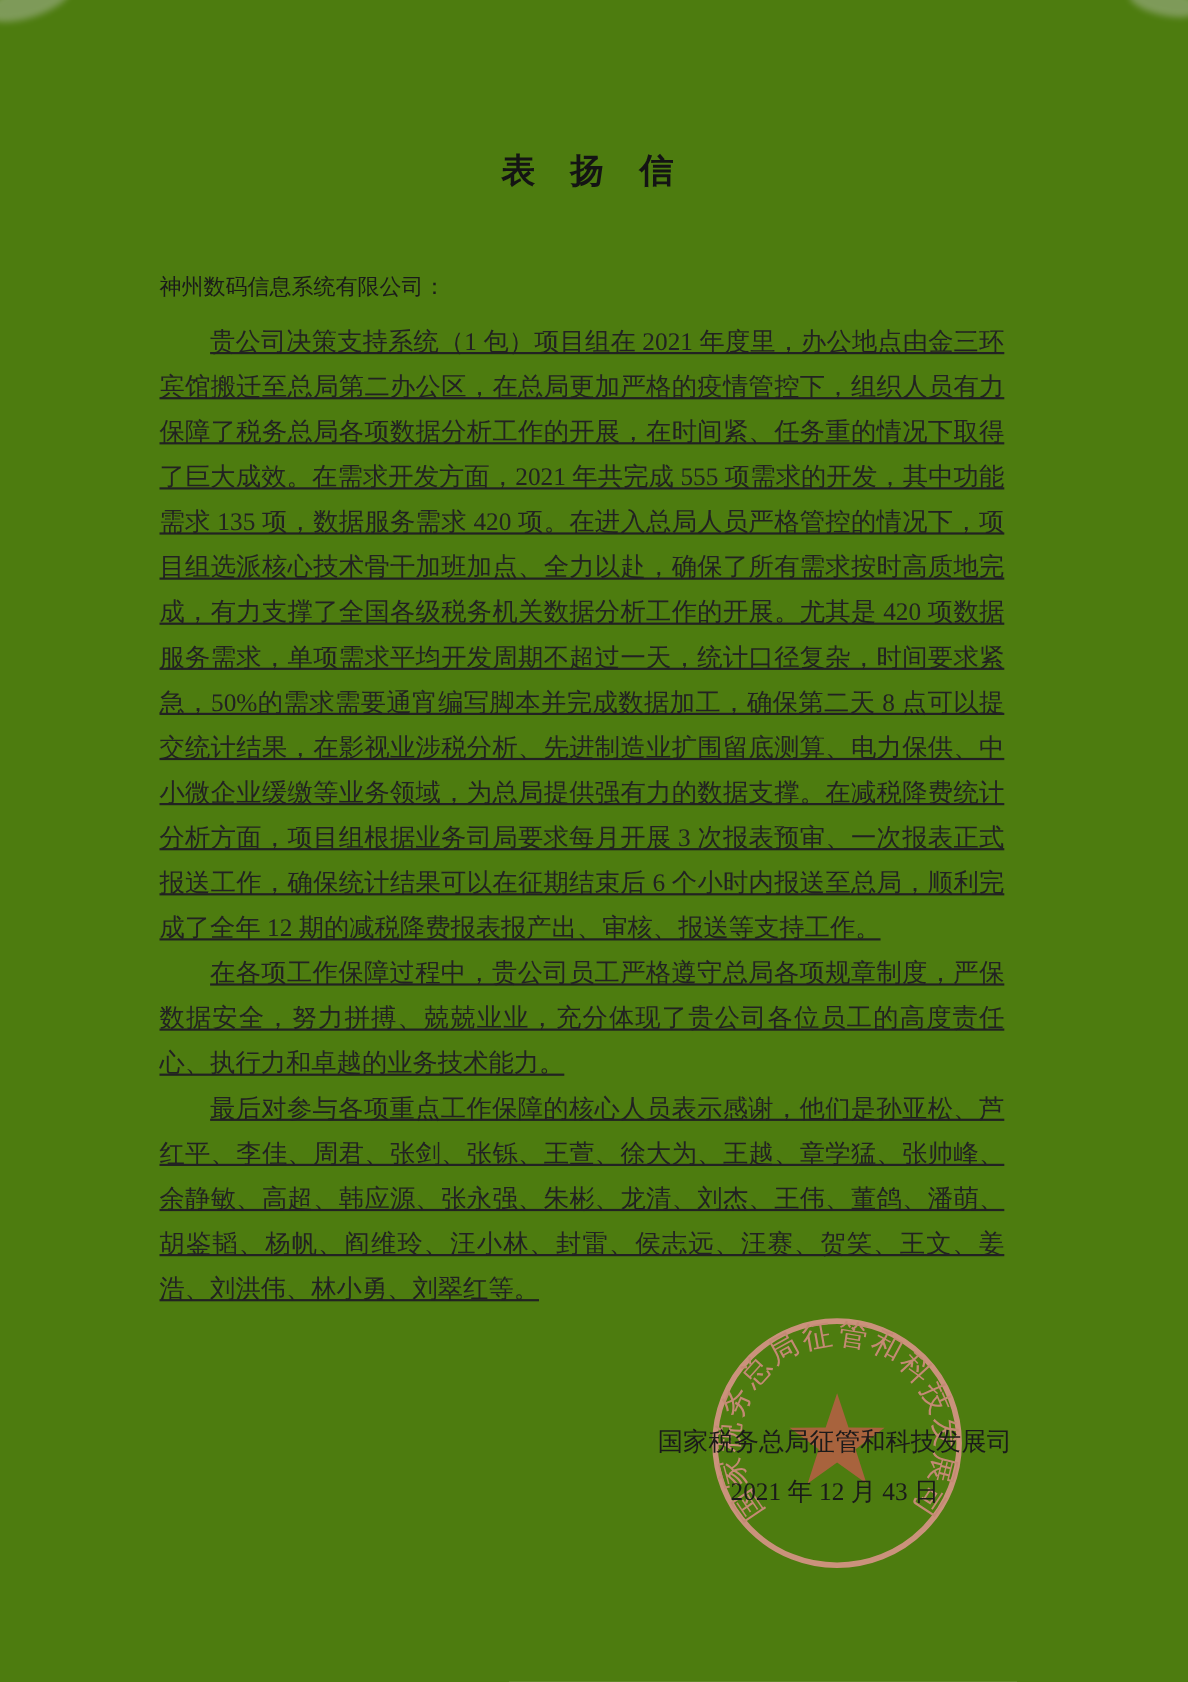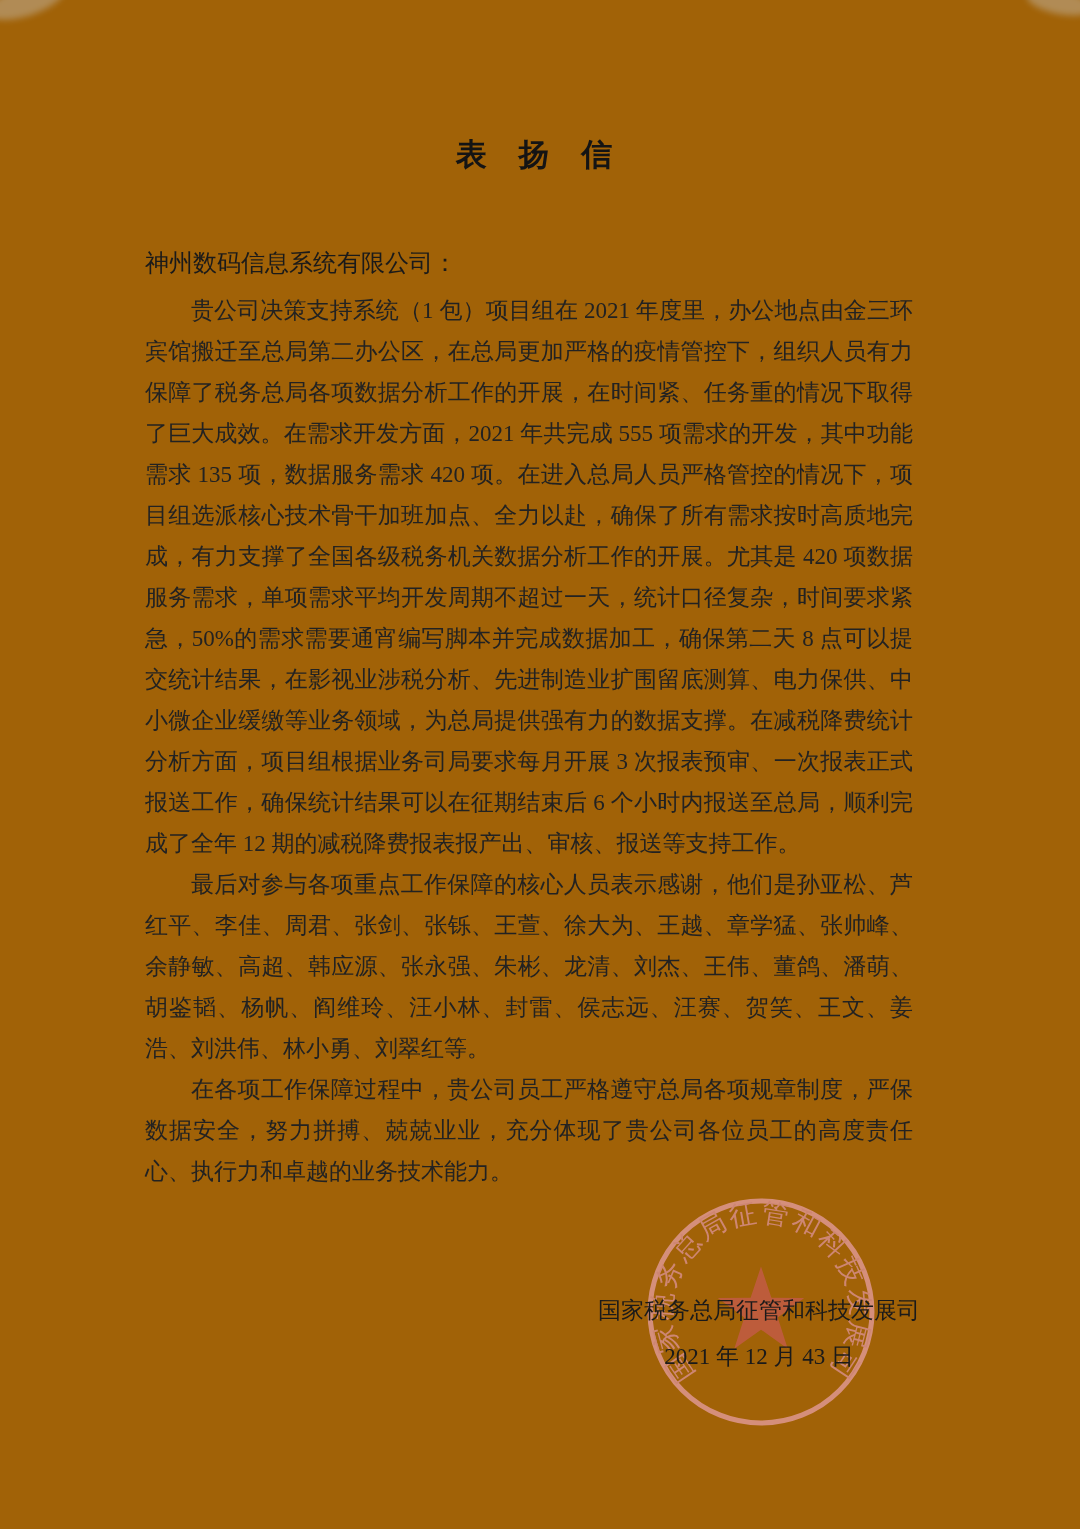--- a/index.html
+++ b/index.html
@@ -1,53 +1,53 @@
 <!DOCTYPE html>
 <html><head>
 <meta charset="utf-8">
 <style>
   html, body { margin: 0; padding: 0; background: #ffffff; }
   .page {
     position: relative;
     width: 1080px;
     height: 1529px;
-    background: #a16207;
+    background: #4d7c0f;
     font-family: "Liberation Serif", "DejaVu Serif", serif;
     color: #1e1e1e;
     overflow: hidden;
   }
   .doc-title {
     position: absolute;
     top: 134px;
     left: 0;
     width: 100%;
     text-align: center;
     font-size: 31px;
     font-weight: bold;
     letter-spacing: 12px;
     color: #141414;
   }
   .salutation {
     position: absolute;
     top: 247px;
     left: 145px;
-    font-size: 24px;
+    font-size: 20px;
     color: #1a1a1a;
   }
   .body-block {
     position: absolute;
     top: 290px;
     left: 145px;
     width: 768px;
     font-size: 23px;
     line-height: 41px;
     text-align: justify;
     color: #222222;
   }
-  .body-para { margin: 0; text-indent: 2em; }
+  .body-para { margin: 0; text-indent: 2em; text-decoration: underline; }
   .signature-block {
     position: absolute;
     top: 1288px;
     right: 160px;
     text-align: center;
     font-size: 23px;
     line-height: 46px;
     color: #1a1a1a;
     z-index: 3;
   }
@@ -78,22 +78,22 @@
 
   <div class="smudge smudge-tl"></div>
   <div class="smudge smudge-tr"></div>
 
   <div class="doc-title">表 扬 信</div>
 
   <div class="salutation">神州数码信息系统有限公司：</div>
 
   <div class="body-block">
     <p class="body-para">贵公司决策支持系统（1 包）项目组在 2021 年度里，办公地点由金三环宾馆搬迁至总局第二办公区，在总局更加严格的疫情管控下，组织人员有力保障了税务总局各项数据分析工作的开展，在时间紧、任务重的情况下取得了巨大成效。在需求开发方面，2021 年共完成 555 项需求的开发，其中功能需求 135 项，数据服务需求 420 项。在进入总局人员严格管控的情况下，项目组选派核心技术骨干加班加点、全力以赴，确保了所有需求按时高质地完成，有力支撑了全国各级税务机关数据分析工作的开展。尤其是 420 项数据服务需求，单项需求平均开发周期不超过一天，统计口径复杂，时间要求紧急，50%的需求需要通宵编写脚本并完成数据加工，确保第二天 8 点可以提交统计结果，在影视业涉税分析、先进制造业扩围留底测算、电力保供、中小微企业缓缴等业务领域，为总局提供强有力的数据支撑。在减税降费统计分析方面，项目组根据业务司局要求每月开展 3 次报表预审、一次报表正式报送工作，确保统计结果可以在征期结束后 6 个小时内报送至总局，顺利完成了全年 12 期的减税降费报表报产出、审核、报送等支持工作。</p>
+    <p class="body-para">在各项工作保障过程中，贵公司员工严格遵守总局各项规章制度，严保数据安全，努力拼搏、兢兢业业，充分体现了贵公司各位员工的高度责任心、执行力和卓越的业务技术能力。</p>
     <p class="body-para">最后对参与各项重点工作保障的核心人员表示感谢，他们是孙亚松、芦红平、李佳、周君、张剑、张铄、王萱、徐大为、王越、章学猛、张帅峰、余静敏、高超、韩应源、张永强、朱彬、龙清、刘杰、王伟、董鸽、潘萌、胡鉴韬、杨帆、阎维玲、汪小林、封雷、侯志远、汪赛、贺笑、王文、姜浩、刘洪伟、林小勇、刘翠红等。</p>
-    <p class="body-para">在各项工作保障过程中，贵公司员工严格遵守总局各项规章制度，严保数据安全，努力拼搏、兢兢业业，充分体现了贵公司各位员工的高度责任心、执行力和卓越的业务技术能力。</p>
   </div>
 
   <svg class="seal" viewBox="0 0 230 230" xmlns="http://www.w3.org/2000/svg" aria-hidden="true">
     <circle cx="115" cy="115" r="110" fill="none" stroke="#dd968c" stroke-width="5"></circle>
     <polygon fill="#c75b4e" fill-opacity="0.85" points="115,70 125.3,100.8 157.8,101.1 131.6,120.4 141.5,151.4 115,132.5 88.5,151.4 98.4,120.4 72.2,101.1 104.7,100.8"></polygon>
     <path id="seal-text-path" d="M 50.5,176.3 A 89,89 0 1 1 179.5,176.3" fill="none"></path>
     <text font-size="27" fill="#d58c83" letter-spacing="2.5" font-family="Liberation Serif, DejaVu Serif, serif">
       <textPath href="#seal-text-path">国家税务总局征管和科技发展司</textPath>
     </text>
   </svg>

